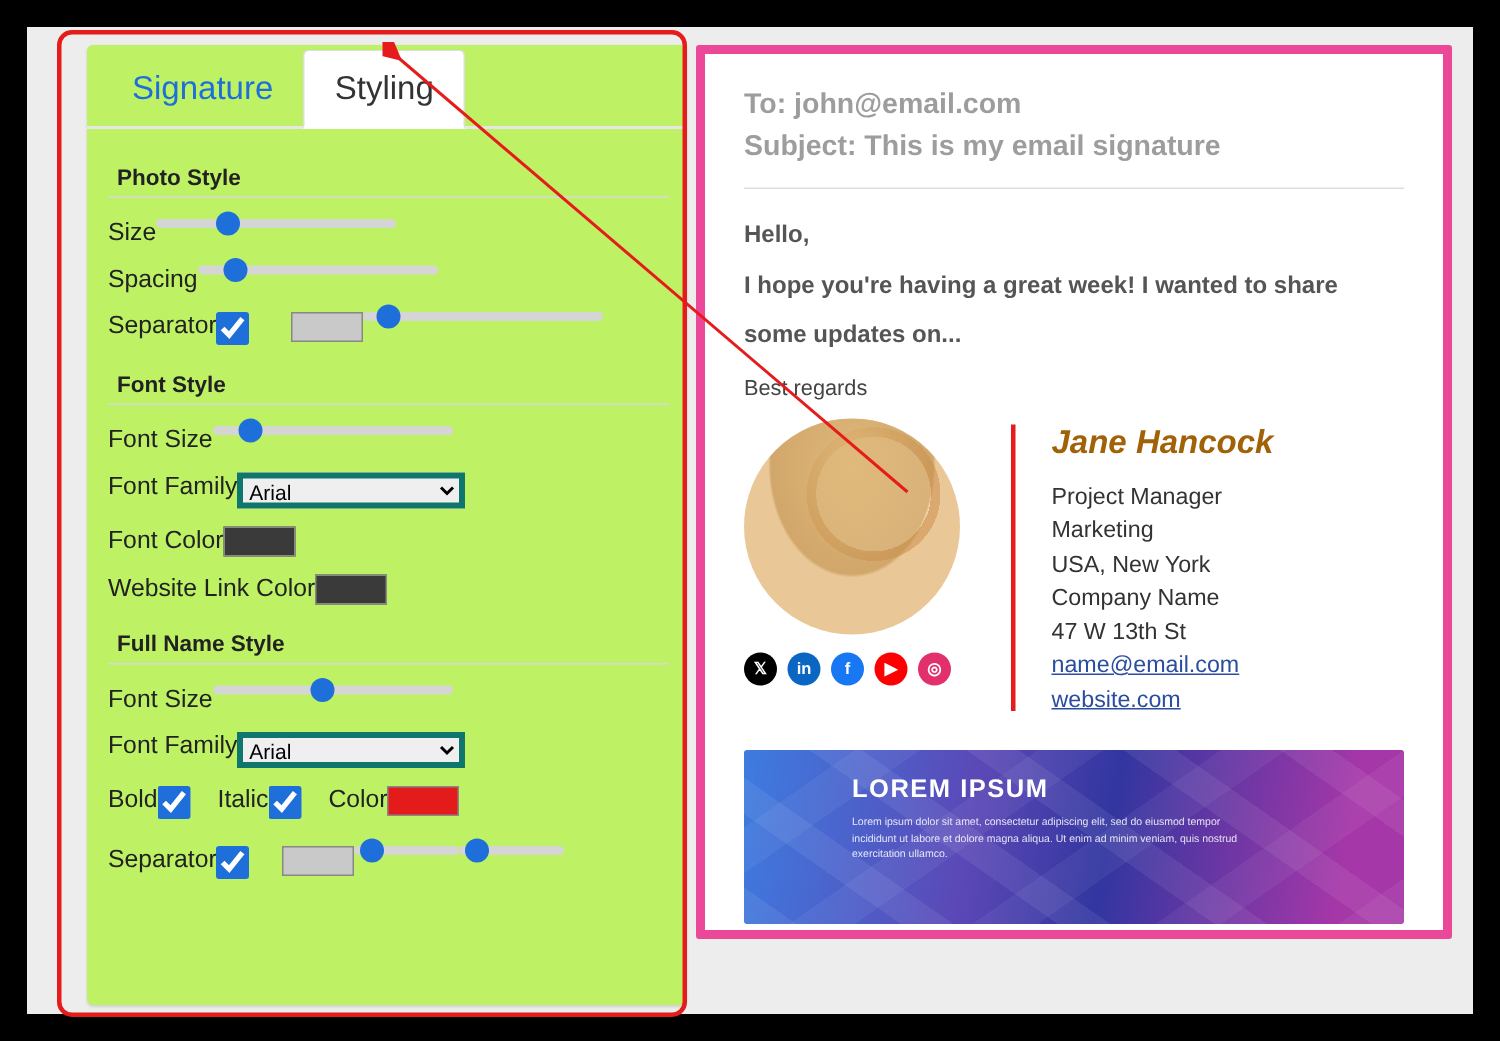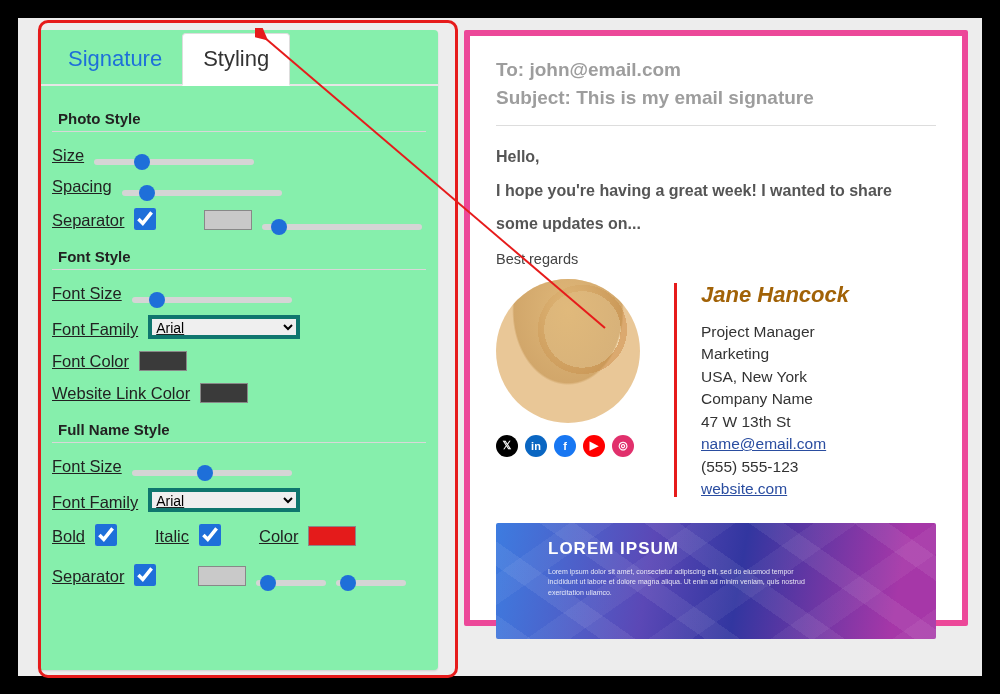--- a/index.html
+++ b/index.html
@@ -2,34 +2,34 @@
 <html><head>
 <meta charset="utf-8">
 <style>
 * { box-sizing: border-box; margin: 0; padding: 0; font-family: "Segoe UI", Arial, sans-serif; }
 body { background: #000; width: 1000px; height: 694px; overflow: hidden; padding: 18px; }
 .app { background: #ededed; width: 100%; height: 100%; display: flex; }
 
 
 .left-wrap { position: relative; padding: 12px; width: 440px; }
 .left-wrap::after { content: ""; position: absolute; left: 20px; top: 2px; width: 414px; height: 652px; border: 3px solid #e61b1b; border-radius: 10px; pointer-events: none; }
-.panel { background: #86efac; width: 400px; height: 640px; border-radius: 4px; box-shadow: 0 1px 2px rgba(0,0,0,.12); overflow: hidden; position: relative; margin-left: 8px; }
+.panel { background: #bef264; width: 400px; height: 640px; border-radius: 4px; box-shadow: 0 1px 2px rgba(0,0,0,.12); overflow: hidden; position: relative; margin-left: 28px; }
 .tabs { display: flex; border-bottom: 2px solid #e6e6e6; padding: 0 10px; height: 56px; align-items: flex-end; }
 .tab { font-size: 22px; padding: 12px 20px 12px; cursor: pointer; }
 .tab.signature { color: #1e6fd9; }
 .tab.styling { color: #333; background: #fff; border: 1px solid #ddd; border-bottom: 2px solid #fff; margin-bottom: -2px; border-radius: 4px 4px 0 0; }
 
 .scroll { position: absolute; top: 56px; bottom: 0; left: 0; right: 0; overflow-y: scroll; padding: 18px 12px 18px 14px; }
 .scroll::-webkit-scrollbar { width: 14px; }
 .scroll::-webkit-scrollbar-track { background: #f1f1f1; }
 .scroll::-webkit-scrollbar-thumb { background: #c0c0c0; border-radius: 2px; }
 
 .section-h { font-size: 15px; font-weight: 700; color: #222; margin: 6px 0 4px 6px; }
 .hr { border: 0; border-top: 1px solid #d8d8d8; margin: 4px 0 14px; }
-.row { display: flex; align-items: flex-end; gap: 10px; font-size: 16.5px; color: #222; margin: 6px 0 12px; flex-wrap: wrap; text-decoration: underline; }
+.row { display: flex; align-items: flex-start; font-size: 16.5px; color: #222; margin: 6px 0 12px; flex-wrap: wrap; }
 .row label { white-space: nowrap; }
 
 input[type=range].slider { -webkit-appearance: none; height: 6px; background: #d5d5d5; border-radius: 3px; outline: none; }
 input[type=range].slider::-webkit-slider-thumb { -webkit-appearance: none; width: 16px; height: 16px; background: #1e6fd9; border-radius: 50%; }
 .slider.fill-short { background: linear-gradient(to right, #1e6fd9 0 28%, #d5d5d5 28% 100%); width: 160px; }
 .slider.fill-tiny  { background: linear-gradient(to right, #1e6fd9 0 12%, #d5d5d5 12% 100%); width: 160px; }
 .slider.fill-min   { background: linear-gradient(to right, #1e6fd9 0 6%,  #d5d5d5 6%  100%); width: 160px; }
 .slider.fill-half  { background: linear-gradient(to right, #1e6fd9 0 45%, #d5d5d5 45% 100%); width: 160px; }
 
 .checkbox { width: 22px; height: 22px; accent-color: #1e6fd9; }
@@ -59,21 +59,21 @@
 
 .vsep { width: 3px; background: #e61b1b; margin: 4px 0; }
 .sig-right { font-size: 15.5px; color: #333; line-height: 1.45; }
 .sig-name { color: #a16207; font-size: 22px; font-style: italic; font-weight: 700; margin-bottom: 10px; }
 .sig-right a { color: #2a4da0; }
 
 .banner { margin-top: 22px; width: 100%; height: 116px; border-radius: 2px; background: linear-gradient(100deg, #3d7ce0, #5b48b6 35%, #3236a0 55%, #a637a8 90%); position: relative; overflow: hidden; color: #fff; }
 .banner::before { content: ""; position: absolute; inset: 0; background:
   repeating-linear-gradient(35deg, rgba(255,255,255,.07) 0 20px, transparent 20px 60px),
   repeating-linear-gradient(-35deg, rgba(255,255,255,.05) 0 25px, transparent 25px 70px); }
-.banner-inner { position: relative; padding: 16px 52px; }
+.banner-inner { position: relative; padding: 16px 72px; }
 .banner-title { font-weight: 800; letter-spacing: 1px; font-size: 17px; }
 .banner-text { font-size: 7px; line-height: 1.5; opacity: .85; max-width: 270px; margin-top: 8px; }
 
 
 .arrow-svg { position: absolute; left: 255px; top: 28px; width: 360px; height: 310px; pointer-events: none; z-index: 5; }
 </style>
 </head>
 <body>
 
 <div class="app">
@@ -179,21 +179,20 @@
         </div>
         <div class="vsep"></div>
         <div class="sig-right">
           <div class="sig-name">Jane Hancock</div>
           <div>Project Manager</div>
           <div>Marketing</div>
           <div>USA, New York</div>
           <div>Company Name</div>
           <div>47 W 13th St</div>
           <div><a href="#">name@email.com</a></div>
-          <div>(555) 555-123</div>
           <div><a href="#">website.com</a></div>
         </div>
       </div>
 
       <div class="banner">
         <div class="banner-inner">
           <div class="banner-title">LOREM IPSUM</div>
           <div class="banner-text">Lorem ipsum dolor sit amet, consectetur adipiscing elit, sed do eiusmod tempor incididunt ut labore et dolore magna aliqua. Ut enim ad minim veniam, quis nostrud exercitation ullamco.</div>
         </div>
       </div>

